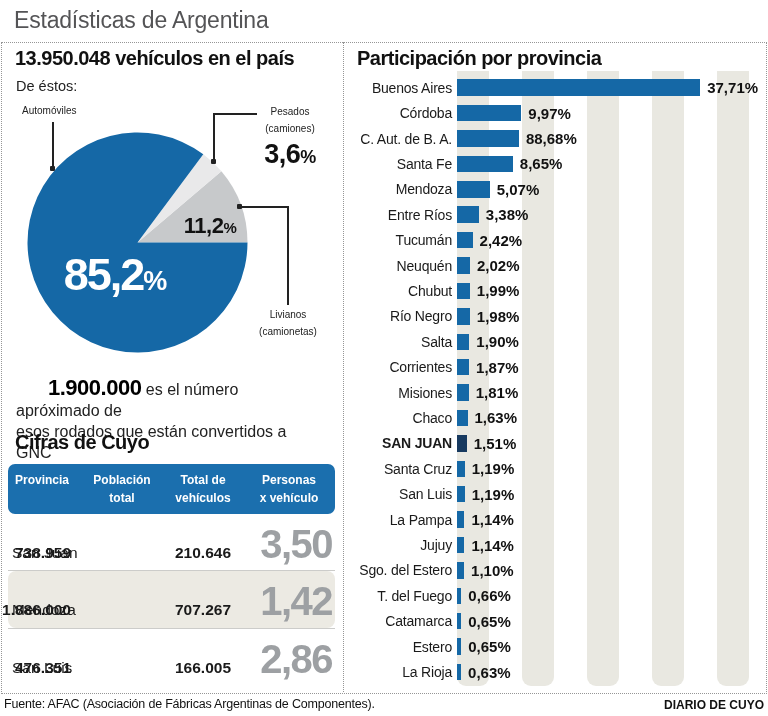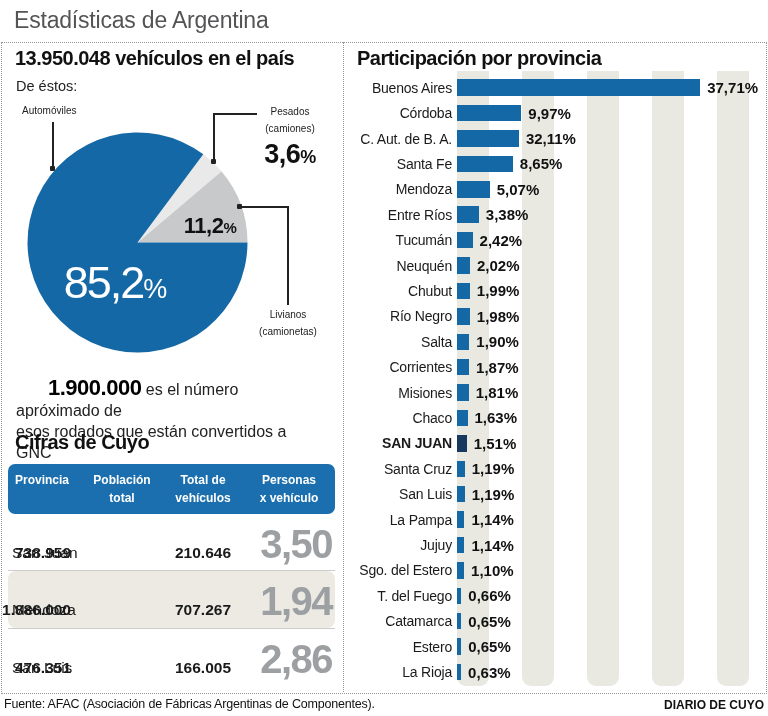--- a/index.html
+++ b/index.html
@@ -12,21 +12,21 @@
   .frame{left:1px;top:42px;width:764px;height:650px;border:1px dotted #969696;}
   .vdivider{left:343px;top:42px;width:0;height:650px;border-left:1px dotted #969696;}
 
   .section-head{font-size:20px;font-weight:bold;letter-spacing:-0.5px;color:#111;}
   .sub{font-size:14.5px;color:#222;}
 
   
   .callout-label{font-size:10px;line-height:17px;color:#222;}
   .cline{background:#222;}
   .cdot{width:5px;height:5px;background:#222;border-radius:1px;}
-  .pie-big-val{font-size:45px;font-weight:normal;color:#fff;letter-spacing:-2px;line-height:1;margin-top:8px;}
+  .pie-big-val{font-size:45px;font-weight:bold;color:#fff;letter-spacing:-2px;line-height:1;}
   .pie-big-val .pct{font-size:27px;letter-spacing:-1px;}
   .pie-mid-val{font-size:22px;font-weight:bold;color:#111;letter-spacing:-0.5px;line-height:1;}
   .pie-mid-val .pct{font-size:15px;}
   .pie-sm-val{font-size:27px;font-weight:bold;color:#111;letter-spacing:-0.5px;line-height:1;margin-top:4px;}
   .pie-sm-val .pct{font-size:18px;}
   .tc{text-align:center;}
 
   .gnc{left:16px;top:377px;width:300px;font-size:16px;line-height:21px;color:#222;}
   .gnc .big{font-size:22px;font-weight:bold;color:#000000;letter-spacing:-0.5px;margin-left:32px;}
 
@@ -122,21 +122,21 @@
     <div class="abs cuyo-row" style="top: 514px;">
       <div class="prov">San Juan</div>
       <div class="num n1">738.959</div>
       <div class="num n2">210.646</div>
       <div class="ratio" style="color: rgb(157, 160, 163);">3,50</div>
     </div>
     <div class="abs cuyo-row shaded" style="top: 571px; background: rgb(236, 234, 227);">
       <div class="prov">Mendoza</div>
       <div class="num n1">1.886.000</div>
       <div class="num n2">707.267</div>
-      <div class="ratio" style="color: rgb(157, 160, 163);">1,94</div>
+      <div class="ratio" style="color: rgb(157, 160, 163);">1,42</div>
     </div>
     <div class="abs cuyo-row" style="top: 628.5px;">
       <div class="prov">San Luis</div>
       <div class="num n1">476.351</div>
       <div class="num n2">166.005</div>
       <div class="ratio" style="color: rgb(157, 160, 163);">2,86</div>
     </div>
   </div>
 
 <div class="abs section-head" style="left:357px;top:47px;">Participación por provincia</div>
@@ -154,21 +154,21 @@
       <span class="bval">37,71%</span>
     </div>
     <div class="brow">
       <span class="blabel">Córdoba</span>
       <span class="bbar" style="width: 64.3px; background: rgb(21, 104, 166);"></span>
       <span class="bval">9,97%</span>
     </div>
     <div class="brow">
       <span class="blabel">C. Aut. de B. A.</span>
       <span class="bbar" style="width: 61.9px; background: rgb(21, 104, 166);"></span>
-      <span class="bval">32,11%</span>
+      <span class="bval">88,68%</span>
     </div>
     <div class="brow">
       <span class="blabel">Santa Fe</span>
       <span class="bbar" style="width: 55.8px; background: rgb(21, 104, 166);"></span>
       <span class="bval">8,65%</span>
     </div>
     <div class="brow">
       <span class="blabel">Mendoza</span>
       <span class="bbar" style="width: 32.7px; background: rgb(21, 104, 166);"></span>
       <span class="bval">5,07%</span>

